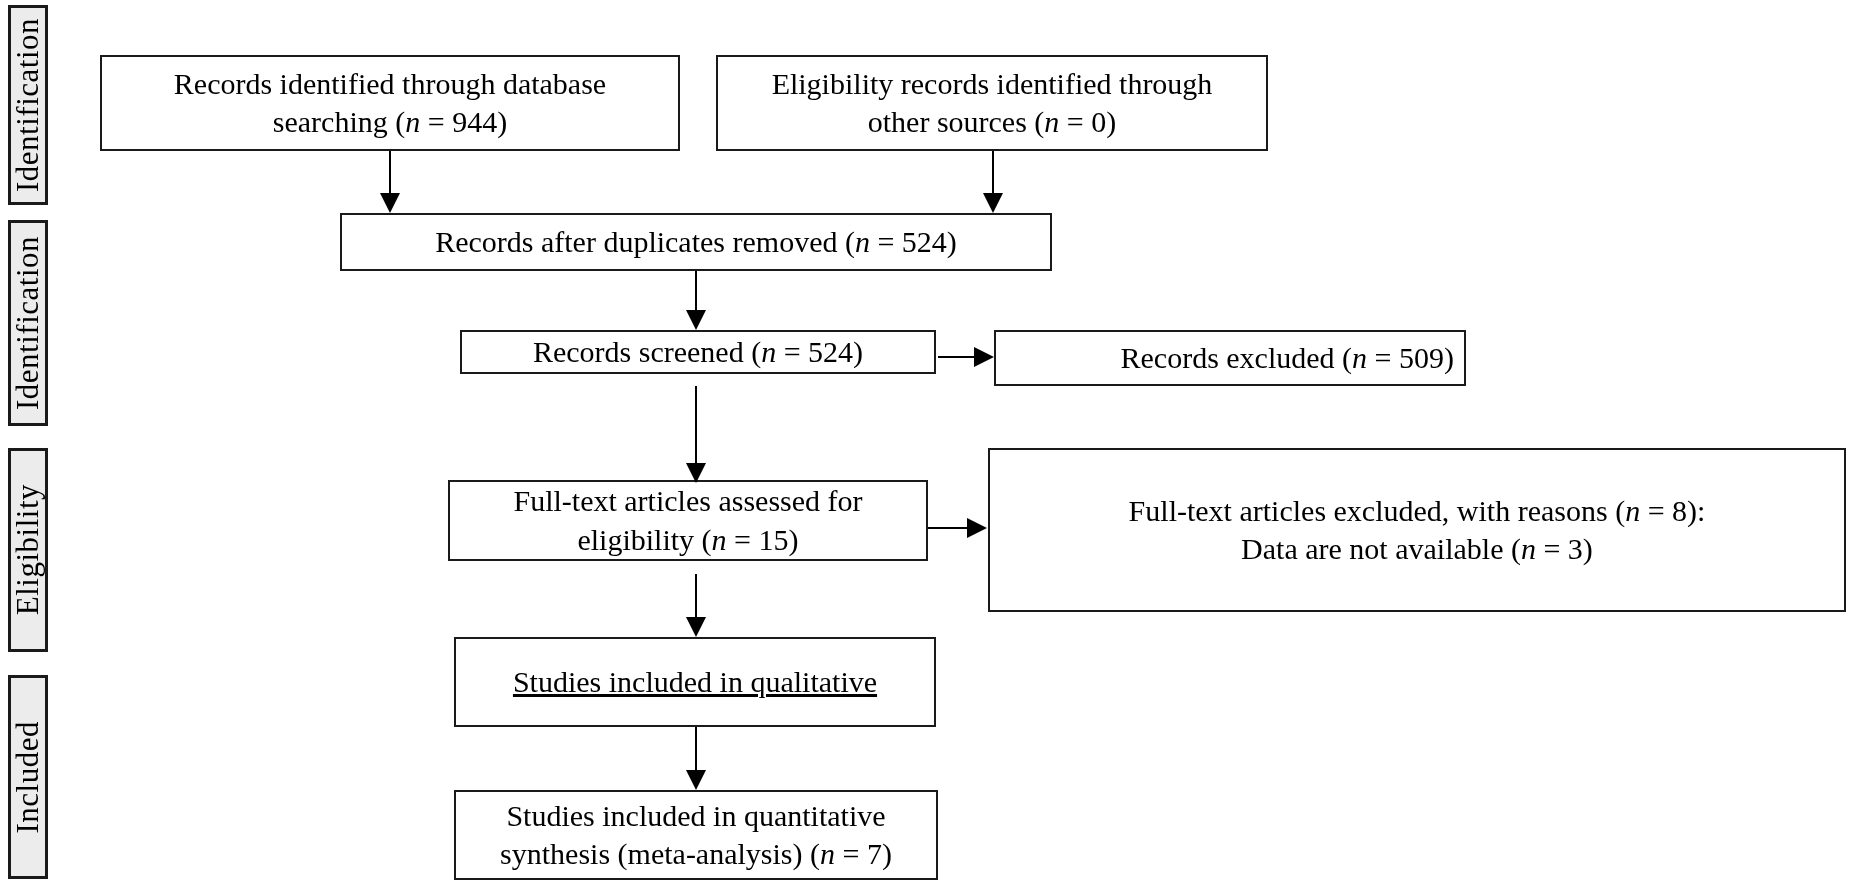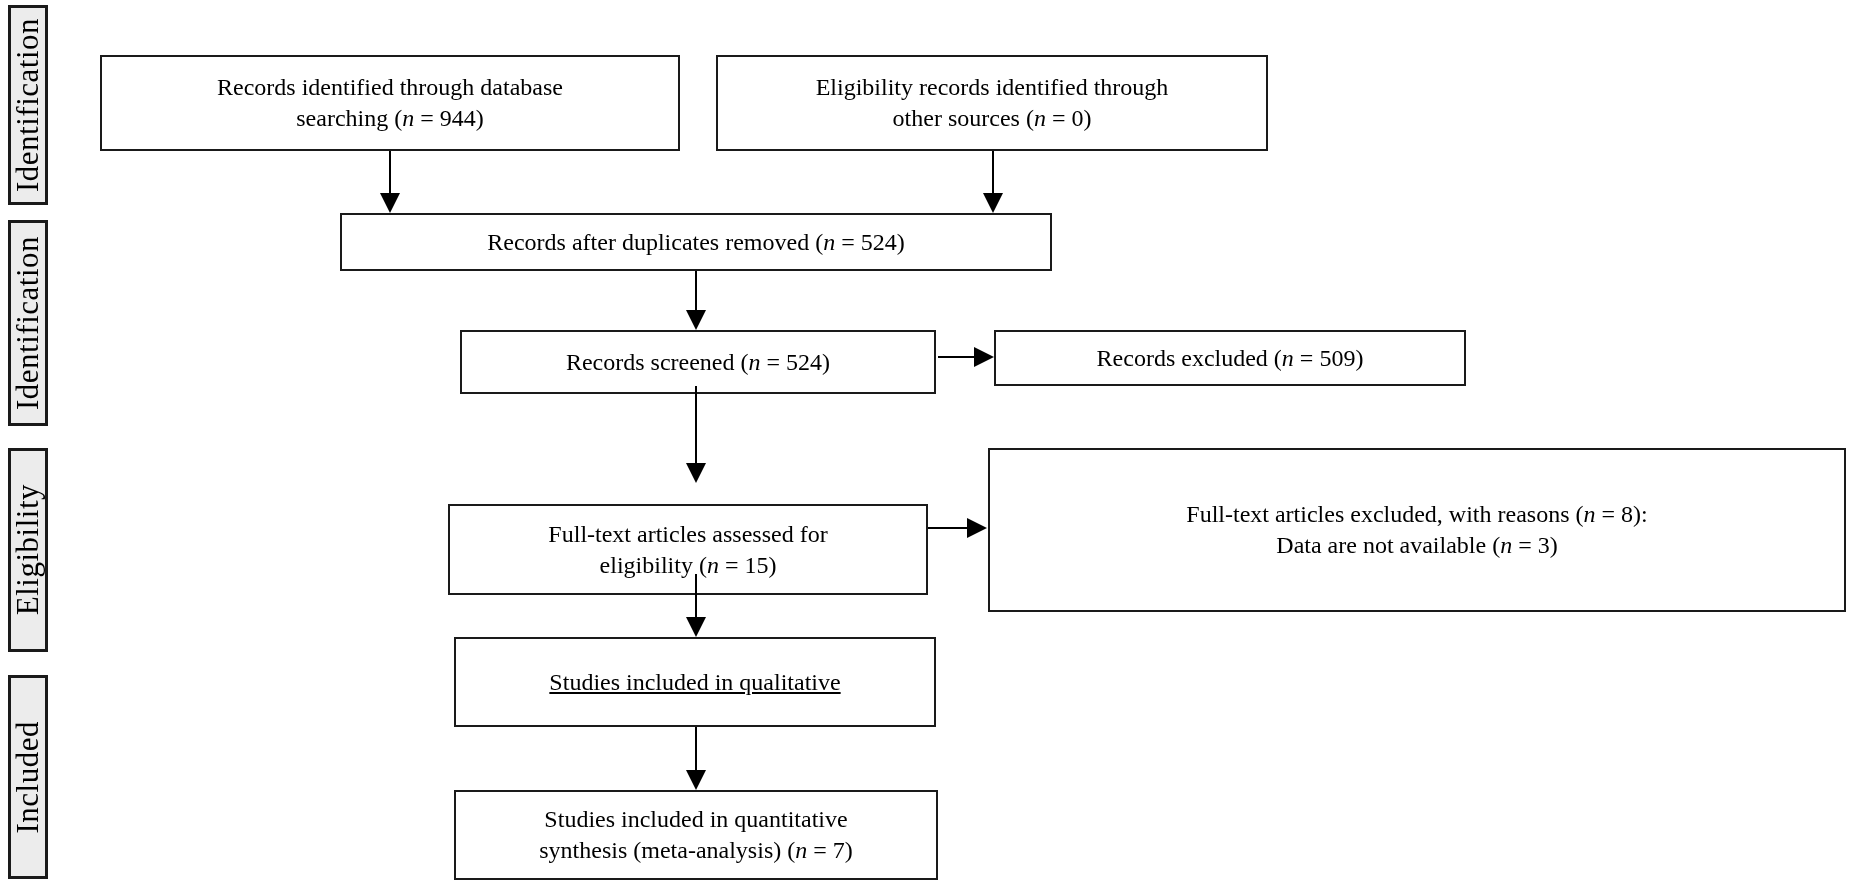--- a/index.html
+++ b/index.html
@@ -21,34 +21,34 @@
   .fbox {
     position: absolute;
     box-sizing: border-box;
     background: #ffffff;
     border: 2px solid #1a1a1a;
     display: flex;
     flex-direction: column;
     justify-content: center;
     align-items: center;
     text-align: center;
-    font-size: 24px;
+    font-size: 30px;
     line-height: 1.28;
     padding: 2px 10px;
   }
   .fbox .line { white-space: nowrap; }
   .fbox i { font-style: italic; }
 
   
   #box-identified    { left: 100px; top: 55px;  width: 580px; height: 96px;  }
   #box-additional    { left: 716px; top: 55px;  width: 552px; height: 96px;  }
   #box-dedup         { left: 340px; top: 213px; width: 712px; height: 58px;  }
-  #box-screened      { left: 460px; top: 330px; width: 476px; height: 64px; font-family: Liberation Serif, serif;  }
-  #box-excluded      { left: 994px; top: 330px; width: 472px; height: 56px;  }
-  #box-fulltext      { left: 448px; top: 504px; width: 480px; height: 91px;  }
+  #box-screened      { left: 460px; top: 330px; width: 476px; height: 44px; font-family: Liberation Serif, serif;  }
+  #box-excluded      { left: 994px; top: 330px; width: 472px; height: 56px; align-items: flex-end;  }
+  #box-fulltext      { left: 448px; top: 480px; width: 480px; height: 81px;  }
   #box-ft-excluded   { left: 988px; top: 448px; width: 858px; height: 164px; }
   #box-qualitative   { left: 454px; top: 637px; width: 482px; height: 90px; text-decoration: underline;  }
   #box-quantitative  { left: 454px; top: 790px; width: 484px; height: 90px;  }
 
   
   .phase {
     position: absolute;
     left: 8px;
     width: 40px;
     box-sizing: border-box;

